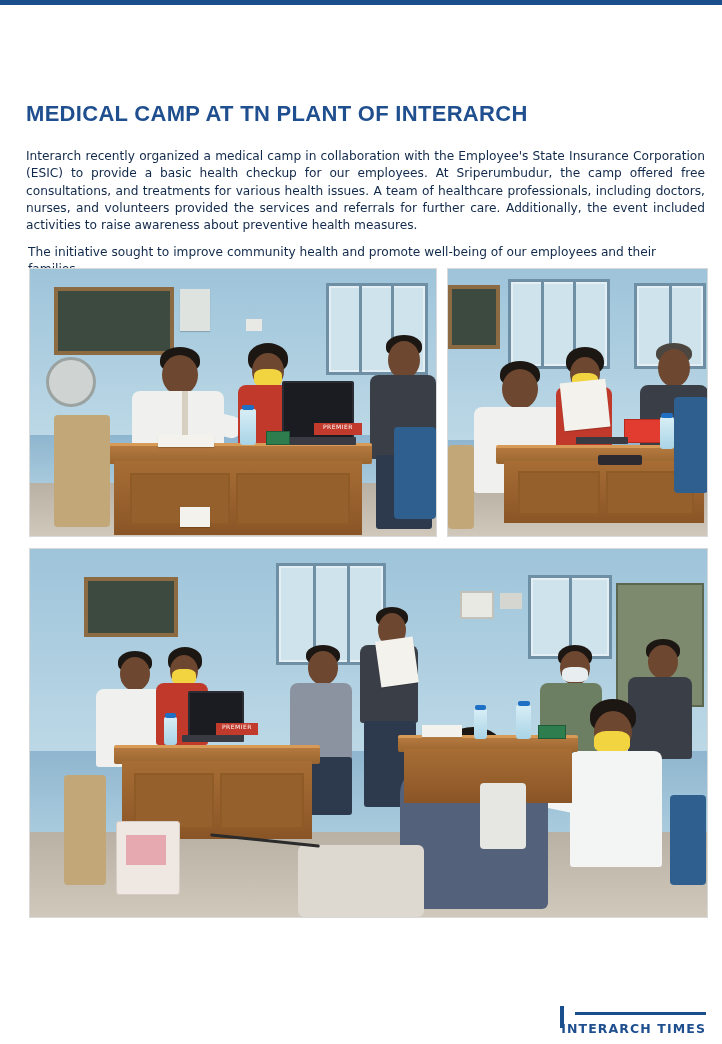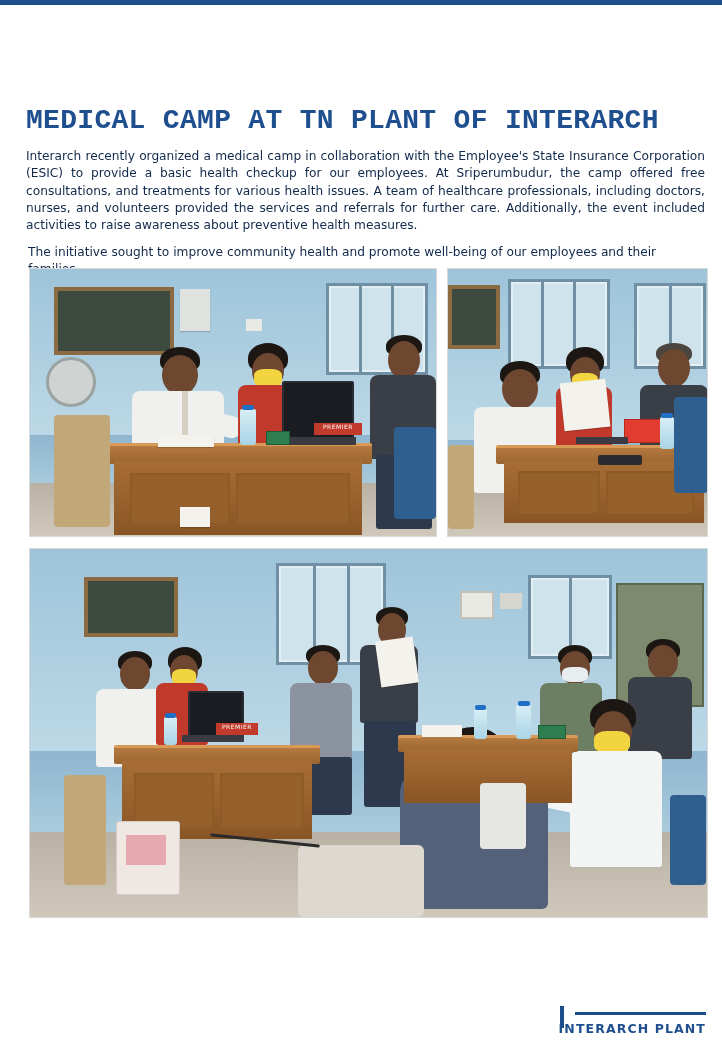--- a/index.html
+++ b/index.html
@@ -31,25 +31,25 @@
     left: 0;
     width: 722px;
     height: 1044px;
   }
 
   .headline {
     position: absolute;
     left: 26px;
     top: 86px;
     width: 660px;
-    font-size: 28px;
+    font-size: 22px;
     font-weight: bold;
     letter-spacing: 0.3px;
     color: #1f4f8f;
-    font-family: Liberation Mono, monospace;
+    font-family: Liberation Sans, sans-serif;
   }
 
   .body-copy {
     position: absolute;
     left: 26px;
     top: 136px;
     width: 679px;
     font-size: 12.2px;
     line-height: 17.3px;
     color: #11294a;
@@ -470,15 +470,15 @@
 
       <div style="position:absolute;left:86px;top:272px;width:62px;height:72px;background:#efe7e2;border:1px solid #d8ccc6;border-radius:3px;"></div>
       <div style="position:absolute;left:96px;top:286px;width:40px;height:30px;background:#e6a9b0;"></div>
 
       <div style="position:absolute;left:180px;top:290px;width:110px;height:3px;background:#2b2b2b;border-radius:2px;transform:rotate(6deg);"></div>
     </div>
   </div>
 
   <div class="footer-rule-2"></div>
   <div class="footer-rule"></div>
-  <div class="footer-text">INTERARCH PLANT</div>
+  <div class="footer-text">INTERARCH TIMES</div>
 
 </div>
 
 </body></html>

